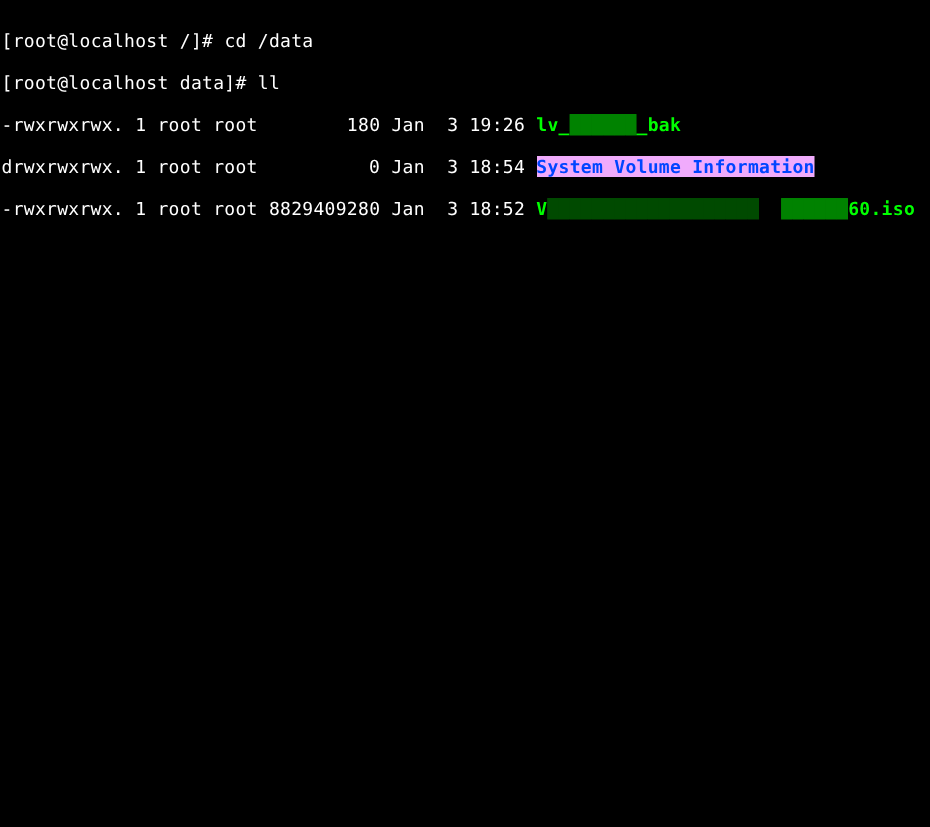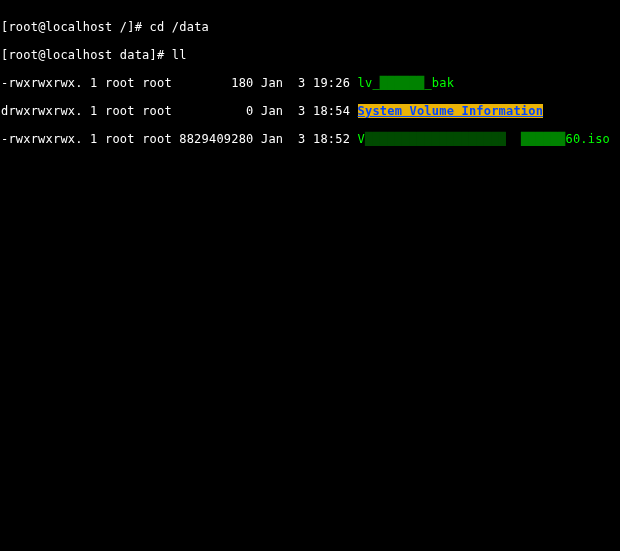--- a/index.html
+++ b/index.html
@@ -13,22 +13,22 @@
   .terminal {
     font-family: "DejaVu Sans Mono", "Liberation Mono", Consolas, monospace;
     font-size: 12px;
     line-height: 14px;
     color: #ffffff;
     white-space: pre;
     padding: 6px 1px;
     letter-spacing: 0.2px;
   }
   .line { display: block; }
-  .greenbold { color: #00ff00; font-weight: normal; }
-  .dirhl  { color: #0045ff; background: #eab308; font-weight: bold; text-decoration: underline; }
+  .greenbold { color: #00ff00; font-weight: bold; }
+  .dirhl  { color: #0045ff; background: #f0abfc; font-weight: bold; }
   .redact { background: #008200; color: #008200; }
   .redactdk { background: #004a00; color: #004a00; }
   .cursor {
     display: inline-block;
     width: 7px;
     height: 12px;
     background: #00ff00;
     vertical-align: -1px;
   }
 </style>

